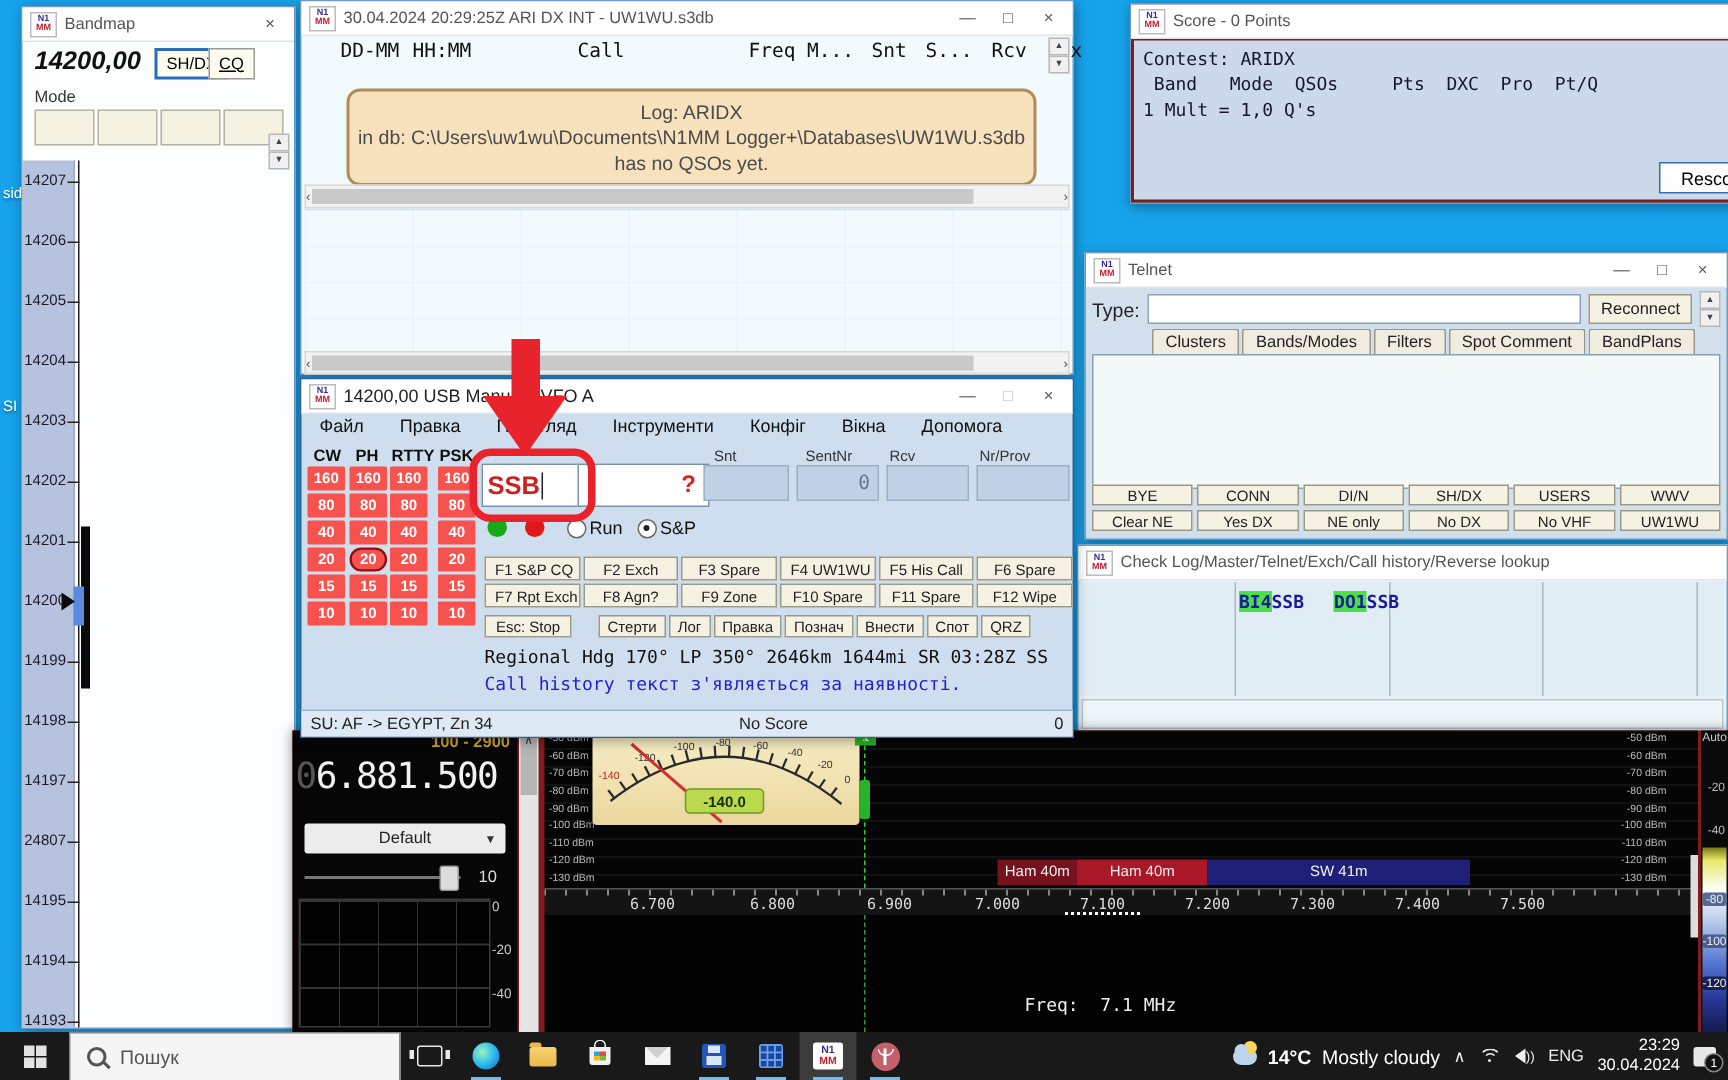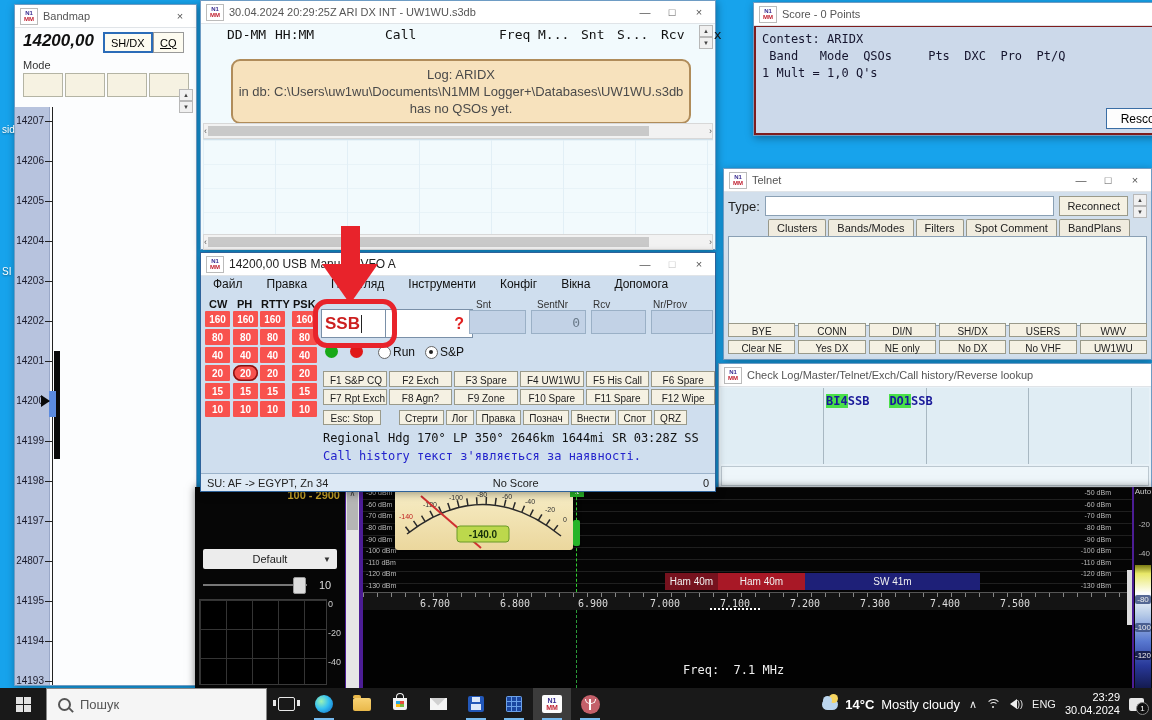--- a/index.html
+++ b/index.html
@@ -13,21 +13,21 @@
          align-items:center;justify-content:center;font-weight:bold;font-size:6px;line-height:6px;}
   .nmico .n1{color:#3a2d91;} .nmico .mm{color:#c02030;}
   .spinner{display:flex;flex-direction:column;width:14px;}
   .spinner span{height:10px;font-size:6px;line-height:10px;text-align:center;background:#f0f0f0;border:1px solid #b8b8b8;color:#444;}
   .cream{background:#f5f1e3;border:1px solid #9a9a8a;color:#222;}
   
   #bandmap{left:14px;top:4px;width:183px;height:682px;background:#fcfdfe;}
   #bm-freq{position:absolute;left:8px;top:26px;font:italic bold 17px "Liberation Sans",sans-serif;color:#111;}
   .bm-btn{position:absolute;top:27px;height:21px;font-size:11px;padding:0 6px;background:#fdfbf0;border:1px solid #999;}
   #bm-shdx{left:88px;border:2px solid #2b6cb8;}
-  #bm-cq{left:138px;text-decoration:underline;}
+  #bm-cq{left:124px;text-decoration:underline;}
   #bm-mode{position:absolute;left:8px;top:54px;font-size:11px;color:#333;}
   .bm-box{position:absolute;top:68px;width:38px;height:22px;background:#f6f2e2;border:1px solid #b4b4a4;}
   #bm-spin{position:absolute;right:3px;top:84px;}
   #bm-scale{position:absolute;left:0;top:102px;bottom:0;width:34px;background:#b7c3de;border-right:1px solid #9aa8c8;}
   #bm-axis{position:absolute;left:37px;top:102px;bottom:0;width:1px;background:#222;}
   .bm-lbl{position:absolute;width:30px;right:150px;text-align:right;font-size:10px;color:#1a1a2a;}
   .bm-lbl::after{content:"";position:absolute;right:-9px;top:6px;width:8px;height:1px;background:#222;}
   #bm-bar{position:absolute;left:39px;top:346px;width:6px;height:108px;background:#0a0a0a;}
   #bm-marker{position:absolute;left:34px;top:386px;width:7px;height:26px;background:#5b8be0;}
   #bm-tri{position:absolute;left:26px;top:390px;width:0;height:0;border-left:9px solid #0a0a0a;border-top:6px solid transparent;border-bottom:6px solid transparent;}
@@ -92,21 +92,21 @@
   .fkey{height:16px;font-size:10px;text-align:center;line-height:16px;white-space:nowrap;overflow:hidden;}
   #actions{position:absolute;left:122px;top:157px;display:flex;gap:2px;}
   .act{height:15px;font-size:10px;line-height:15px;text-align:center;padding:0 5px;}
   #act-esc{width:58px;margin-right:16px;}
   #entry-info1{position:absolute;left:122px;top:178px;font:12px "DejaVu Sans Mono",monospace;color:#111;white-space:pre;}
   #entry-info2{position:absolute;left:122px;top:196px;font:12px "DejaVu Sans Mono",monospace;color:#2222cc;white-space:pre;text-align:right;}
   #entry-status{position:absolute;left:0;right:0;bottom:0;height:17px;background:#dde9f5;border-top:1px solid #9ab2ca;
                 display:flex;align-items:center;font-size:11px;color:#222;padding:0 6px;}
   #entry-status .c{flex:1;text-align:center;} 
   
-  #sdr{position:absolute;left:195px;top:487px;width:957px;height:201px;background:#4c1d95;z-index:5;box-shadow:0 0 8px rgba(0,0,0,.5);}
+  #sdr{position:absolute;left:195px;top:487px;width:957px;height:201px;background:#7f1d1d;z-index:5;box-shadow:0 0 8px rgba(0,0,0,.5);}
   #sdr-left{position:absolute;left:0;top:0;width:150px;height:100%;background:#060606;}
   #sdr-range{position:absolute;right:5px;top:2px;font:bold 11px "Liberation Sans",sans-serif;color:#c8a428;}
   #sdr-freq{position:absolute;left:2px;top:16px;font:24px "DejaVu Sans Mono",monospace;color:#f2f2f2;letter-spacing:-1px;}
   #sdr-freq .dim{color:#555;}
   #sdr-preset{position:absolute;left:8px;right:8px;top:62px;height:20px;background:#ececec;border-radius:2px;
               display:flex;align-items:center;justify-content:center;font-size:11px;color:#222;}
   #sdr-preset .dd{position:absolute;right:6px;font-size:8px;color:#333;}
   #sdr-slider{position:absolute;left:8px;top:97px;width:104px;height:2px;background:#777;}
   #sdr-handle{position:absolute;left:98px;top:90px;width:11px;height:15px;background:#dcdcdc;border:1px solid #999;border-radius:2px;}
   #sdr-vol{position:absolute;left:124px;top:92px;font-size:11px;color:#ddd;}
@@ -493,20 +493,21 @@
     <div id="entry-status">
       <span>SU: AF -&gt; EGYPT, Zn 34</span>
       <span class="c">No Score</span>
       <span>0</span>
     </div>
   </div>
 
   <div id="sdr">
     <div id="sdr-left">
       <span id="sdr-range">100 - 2900</span>
+      <div id="sdr-freq"><span class="dim">0</span><span>6.881.500</span></div>
       <div id="sdr-preset">
         <span>Default</span>
         <span class="dd">▼</span>
       </div>
       <div id="sdr-slider"></div>
       <div id="sdr-handle"></div>
       <span id="sdr-vol">10</span>
       <div id="sdr-audio"></div>
       <span class="au-lbl" style="top:112px;">0</span>
       <span class="au-lbl" style="top:141px;">-20</span>

